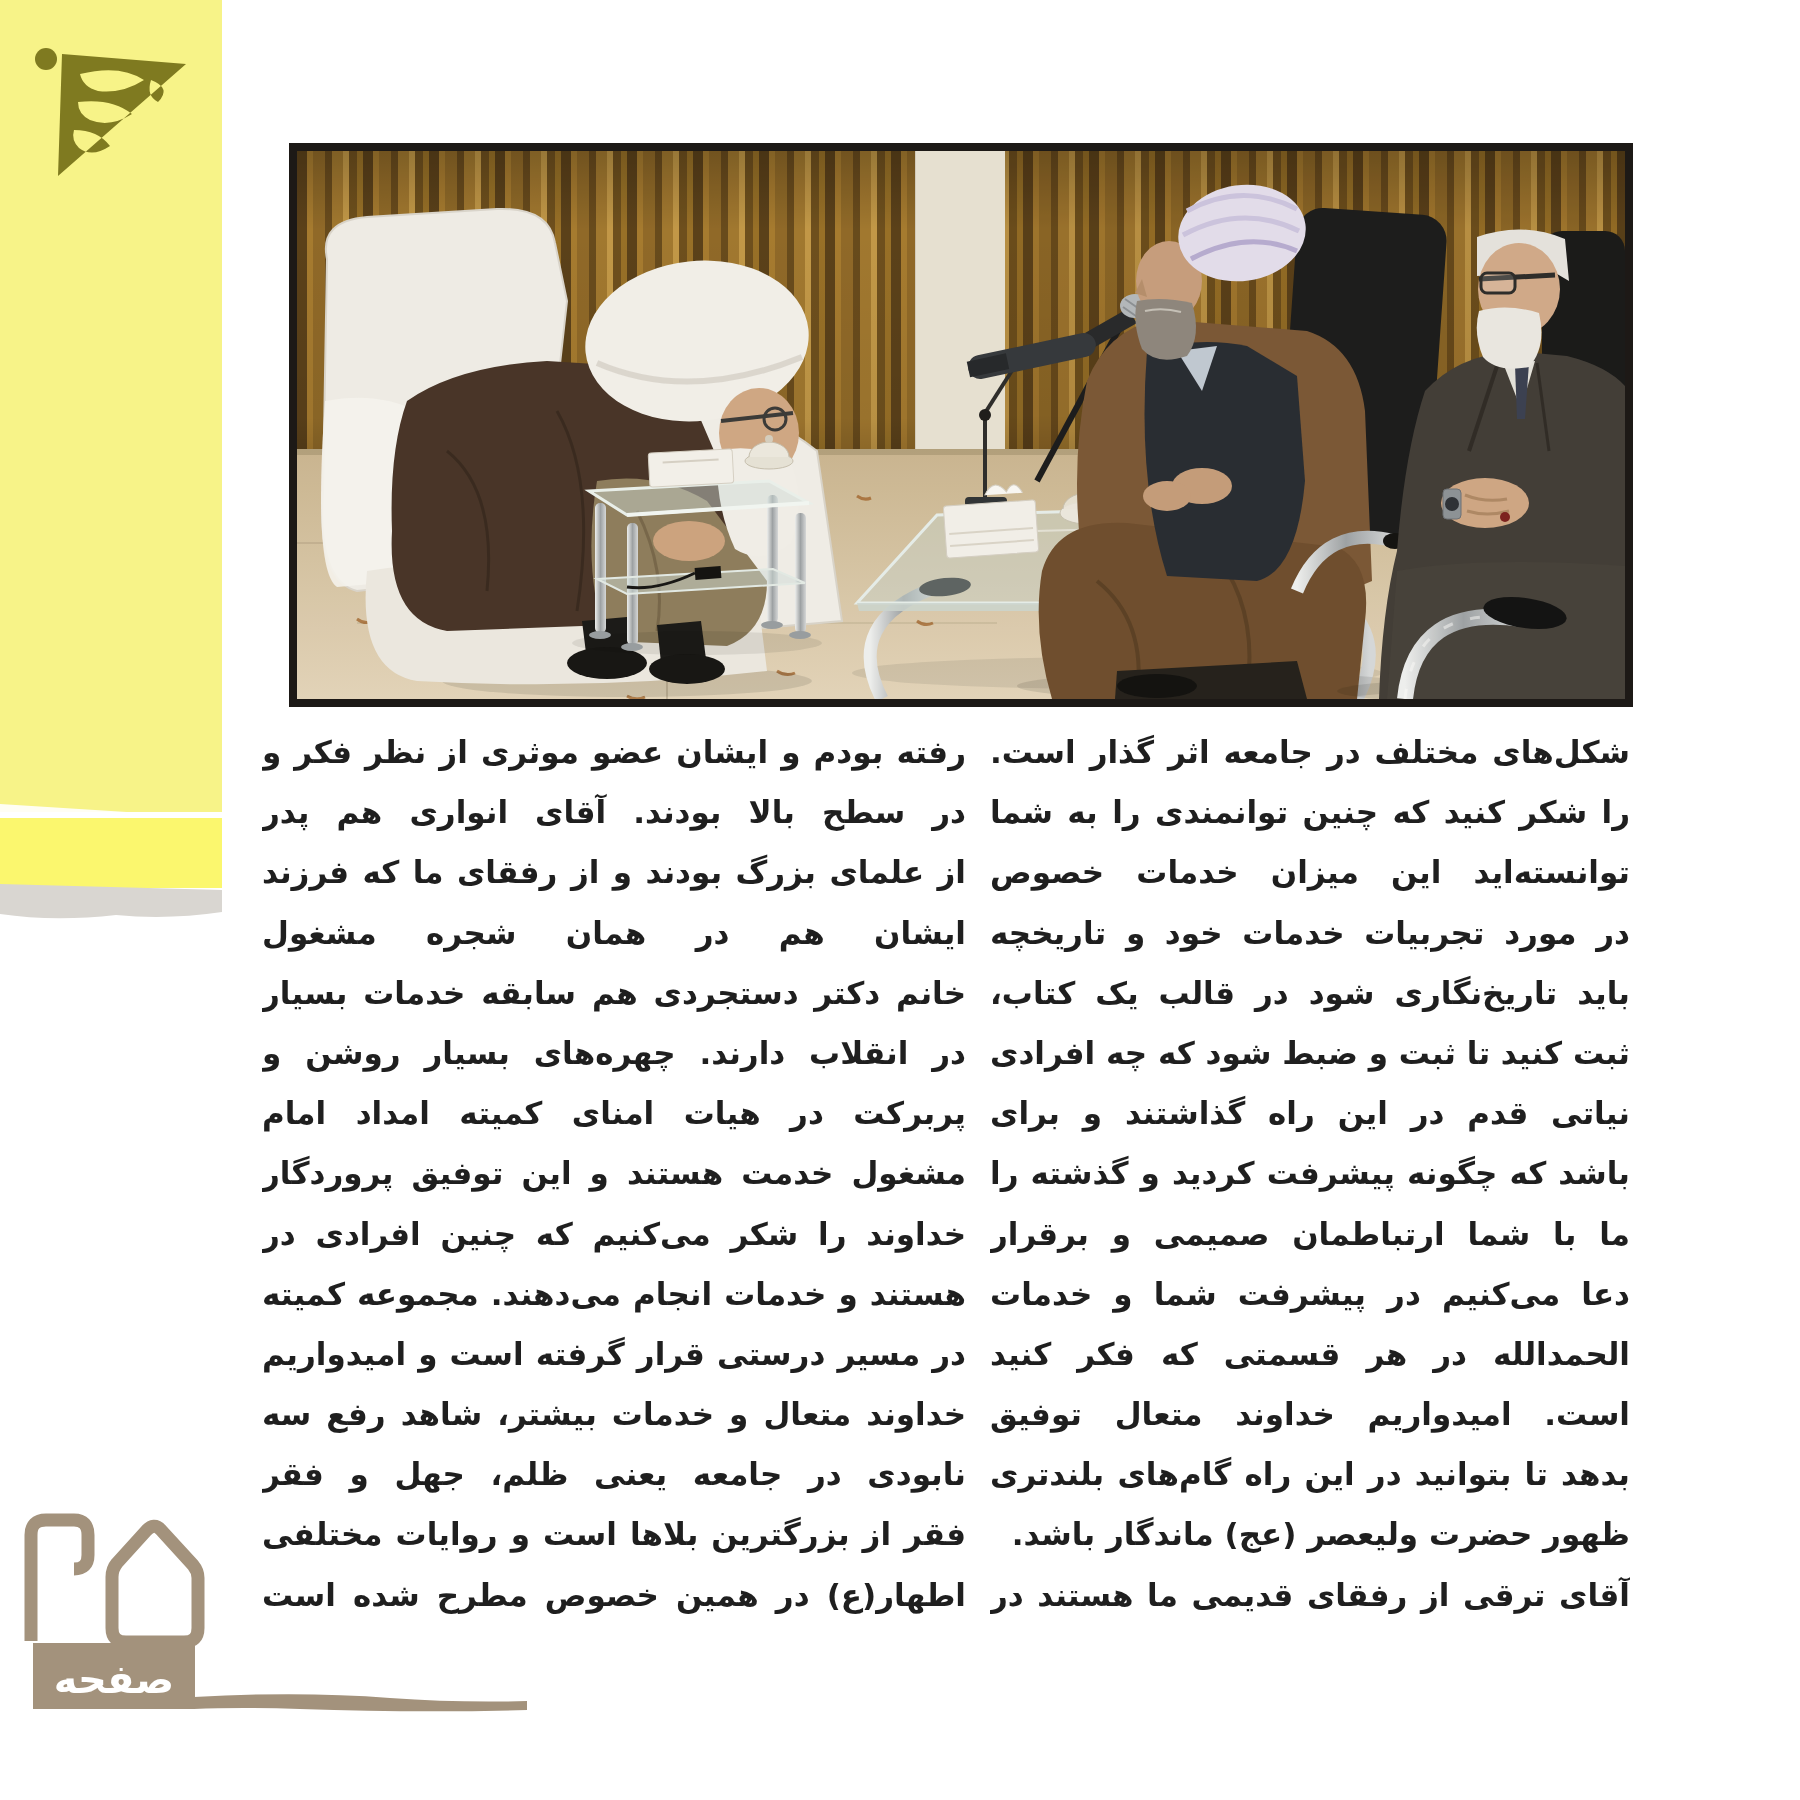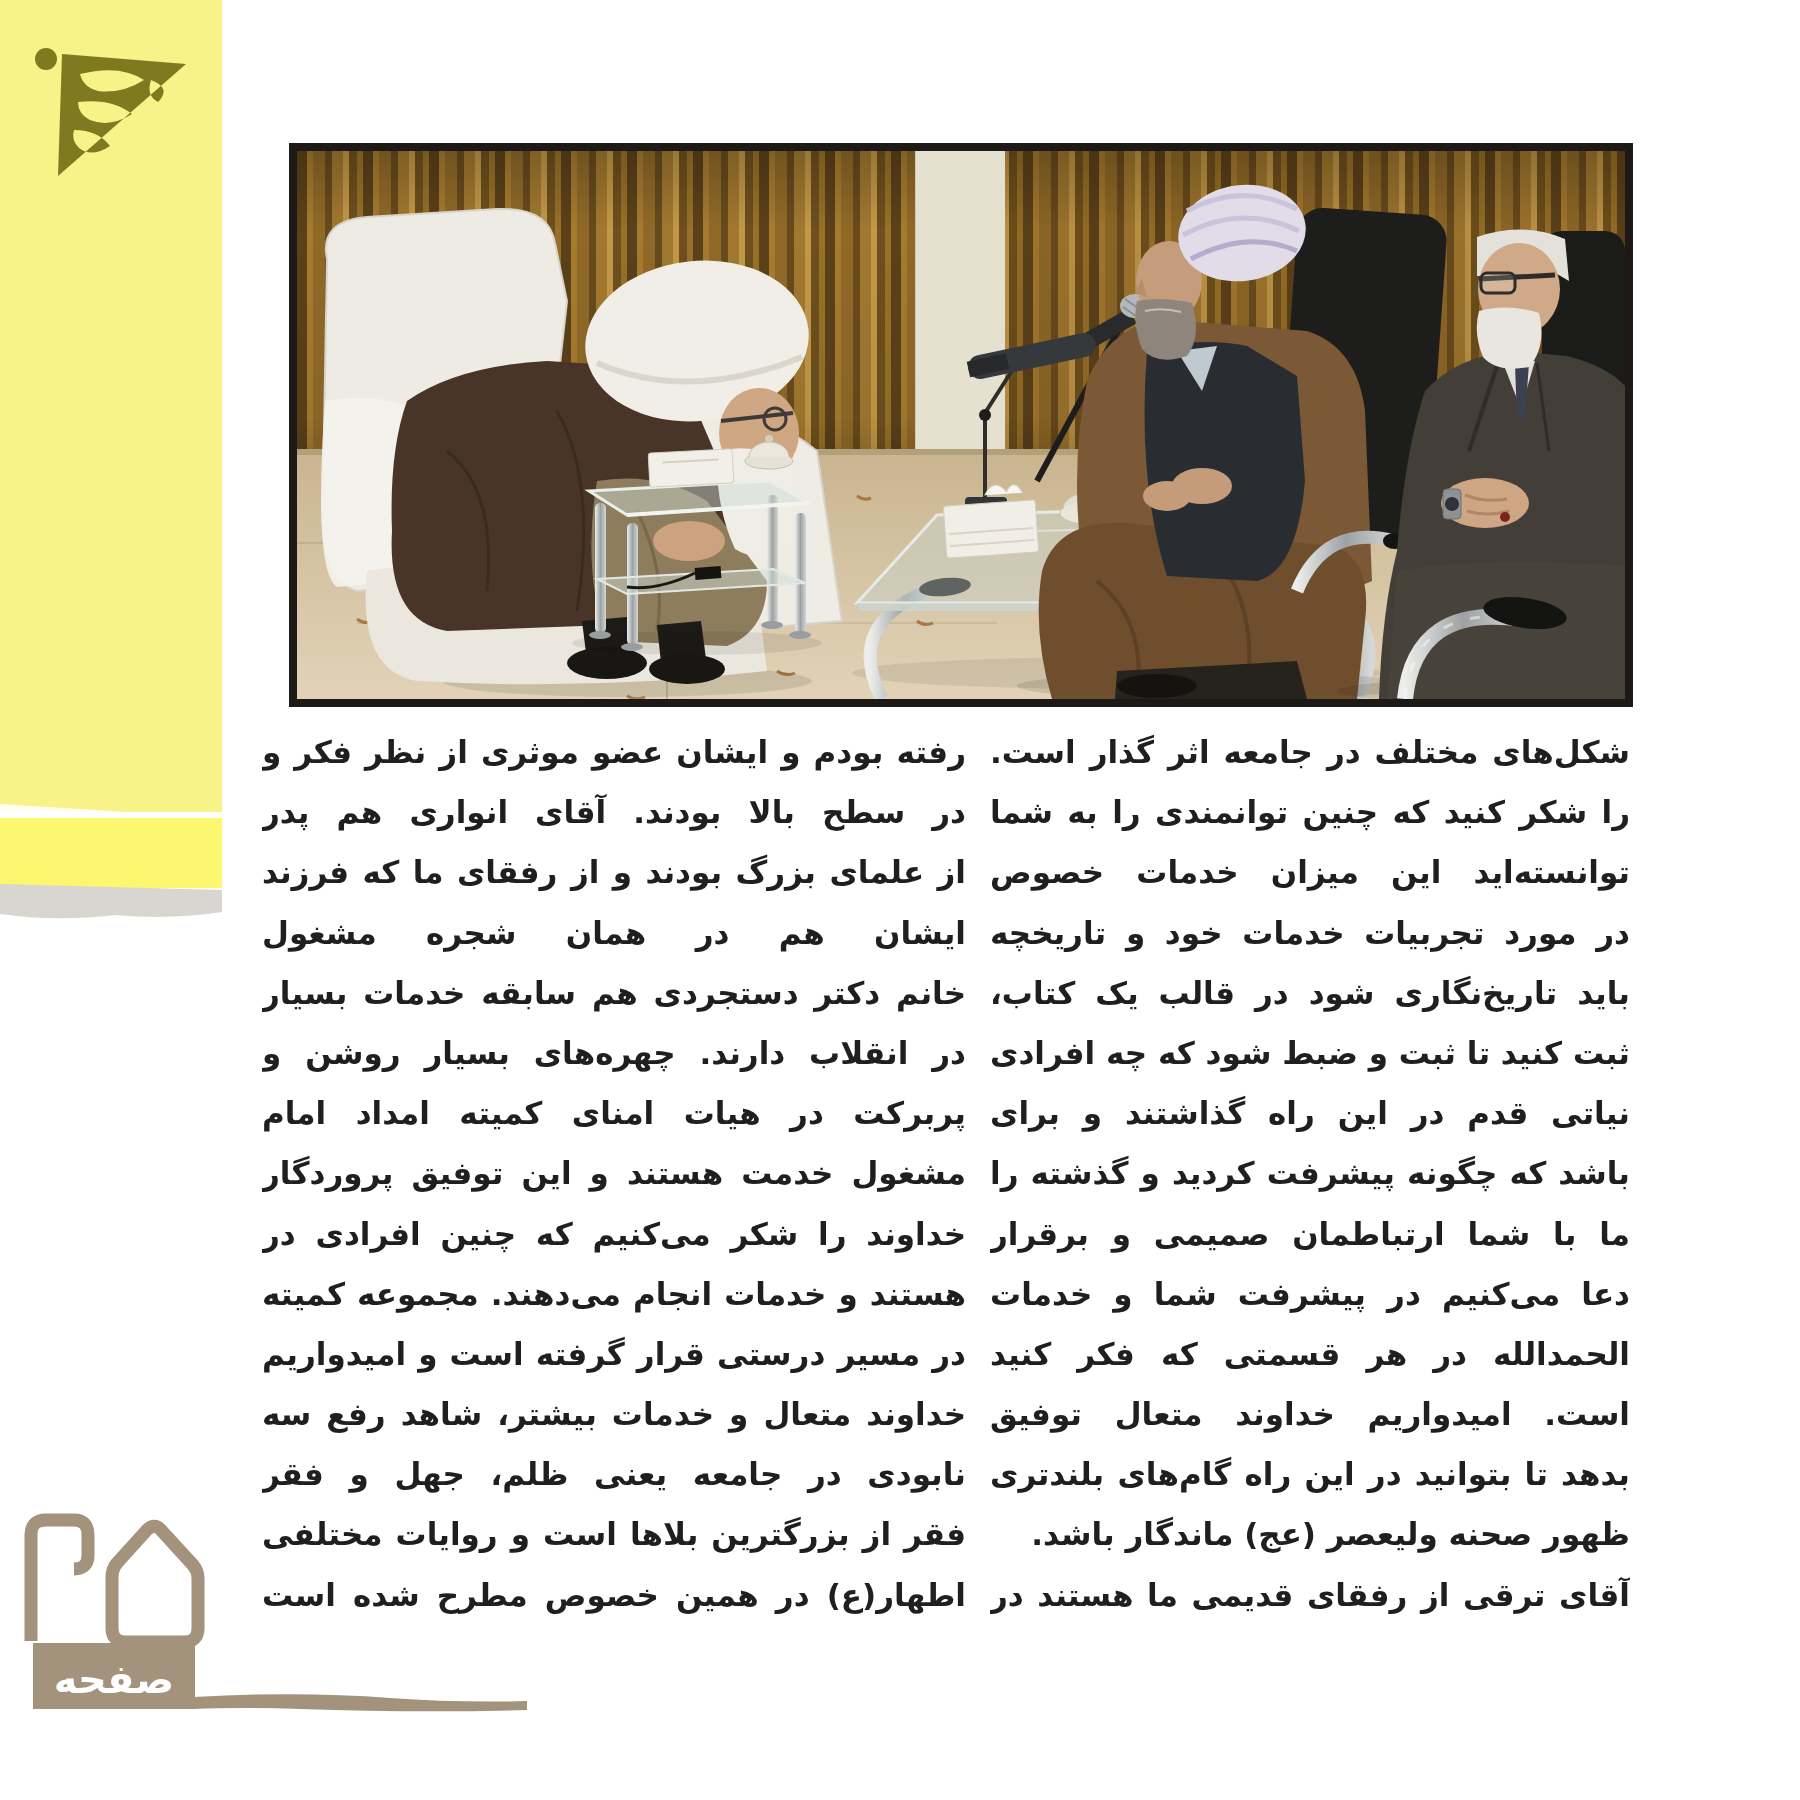--- a/index.html
+++ b/index.html
@@ -274,21 +274,21 @@
       <div class="tline">در مورد تجربیات خدمات خود و تاریخچه این خدمات</div>
       <div class="tline">باید تاریخ‌نگاری شود در قالب یک کتاب، جزئیات را</div>
       <div class="tline">ثبت کنید تا ثبت و ضبط شود که چه افرادی با چه</div>
       <div class="tline">نیاتی قدم در این راه گذاشتند و برای آیندگان آموزنده</div>
       <div class="tline">باشد که چگونه پیشرفت کردید و گذشته را به یاد آورد.</div>
       <div class="tline">ما با شما ارتباطمان صمیمی و برقرار است. همیشه</div>
       <div class="tline">دعا می‌کنیم در پیشرفت شما و خدمات کمیته امداد</div>
       <div class="tline">الحمدالله در هر قسمتی که فکر کنید بسیار پر برکت</div>
       <div class="tline">است. امیدواریم خداوند متعال توفیق بیشتری به شما</div>
       <div class="tline">بدهد تا بتوانید در این راه گام‌های بلندتری بردارید و تا</div>
-      <div class="tline end">ظهور صحنه ولیعصر (عج) ماندگار باشد.</div>
+      <div class="tline end">ظهور حضرت ولیعصر (عج) ماندگار باشد.</div>
       <div class="tline">آقای ترقی از رفقای قدیمی ما هستند در نیشابور زمانی</div>
     </div>
   <div class="col col-left">
       <div class="tline">رفته بودم و ایشان عضو موثری از نظر فکر و فرهنگ</div>
       <div class="tline">در سطح بالا بودند. آقای انواری هم پدر بزرگوارشان</div>
       <div class="tline">از علمای بزرگ بودند و از رفقای ما که فرزند بزرگوار</div>
       <div class="tline">ایشان هم در همان شجره مشغول خدمت‌رسانی هستند.</div>
       <div class="tline">خانم دکتر دستجردی هم سابقه خدمات بسیار ارزنده</div>
       <div class="tline">در انقلاب دارند. چهره‌های بسیار روشن و بسیار</div>
       <div class="tline">پربرکت در هیات امنای کمیته امداد امام خمینی(ره)</div>

